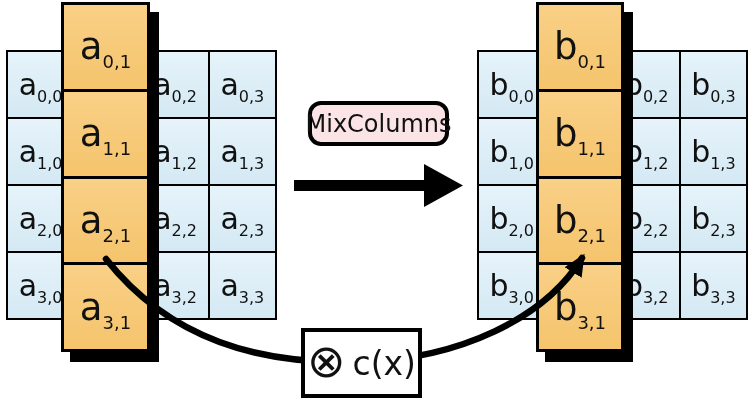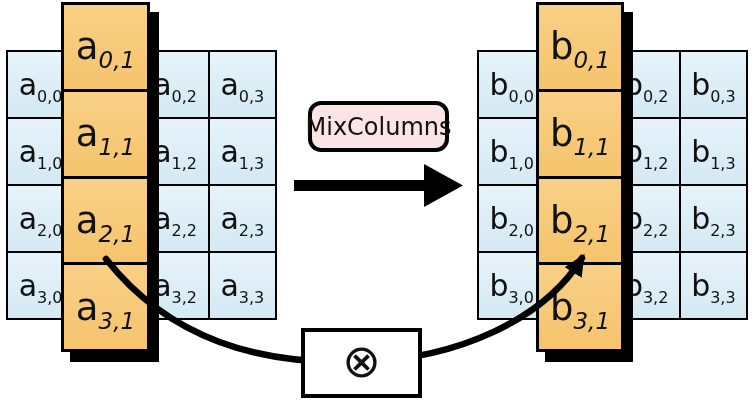--- a/index.html
+++ b/index.html
@@ -34,24 +34,24 @@
   #c-right { left: 536px; top: 2px; width: 88px; height: 350px; }
   .ocell {
     flex: 1 1 0; background: linear-gradient(180deg, #f9d087 0%, #f5c46c 100%);
     display: flex; align-items: center; justify-content: center;
   }
   
   .t  { display: inline-flex; align-items: baseline; white-space: nowrap; }
   .b  { font-size: 30px; line-height: 1; }
   .s  { font-size: 16px; line-height: 1; transform: translateY(7px); }
   .ob { font-size: 37px; }
-  .os { font-size: 23px; transform: translateY(9px); font-style: italic; }
+  .os { font-size: 18px; transform: translateY(9px); }
   
   .opbox {
-    position: absolute; left: 308px; top: 101px; width: 141px; height: 51px;
+    position: absolute; left: 308px; top: 101px; width: 141px; height: 45px;
     background: #fbe4e6; border: 4px solid #000; border-radius: 13px;
     display: flex; align-items: center; justify-content: center;
     font-size: 24px; z-index: 4;
   }
   
   .svglayer {
     position: absolute; left: 0; top: 0; width: 755px; height: 400px;
     z-index: 3; pointer-events: none;
   }
   
@@ -293,15 +293,16 @@
     </g>
     <path d="M106,259 C170,340 260,365 360,362 C460,359 545,318 582,258" fill="none" stroke="#000" stroke-width="6.5" stroke-linecap="round" marker-end="url(#ah)"></path>
   </svg>
 
   <div class="opbox">
     <span>MixColumns</span>
   </div>
 
   <div class="cxbox">
     <span class="otimes">⊗</span>
+    <span class="cxtext">c(x)</span>
   </div>
 
 </div>
 
 </body></html>

